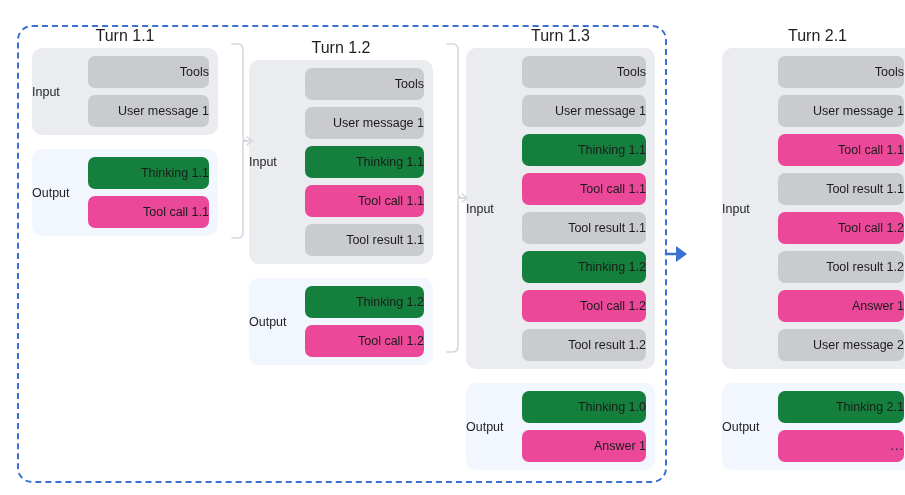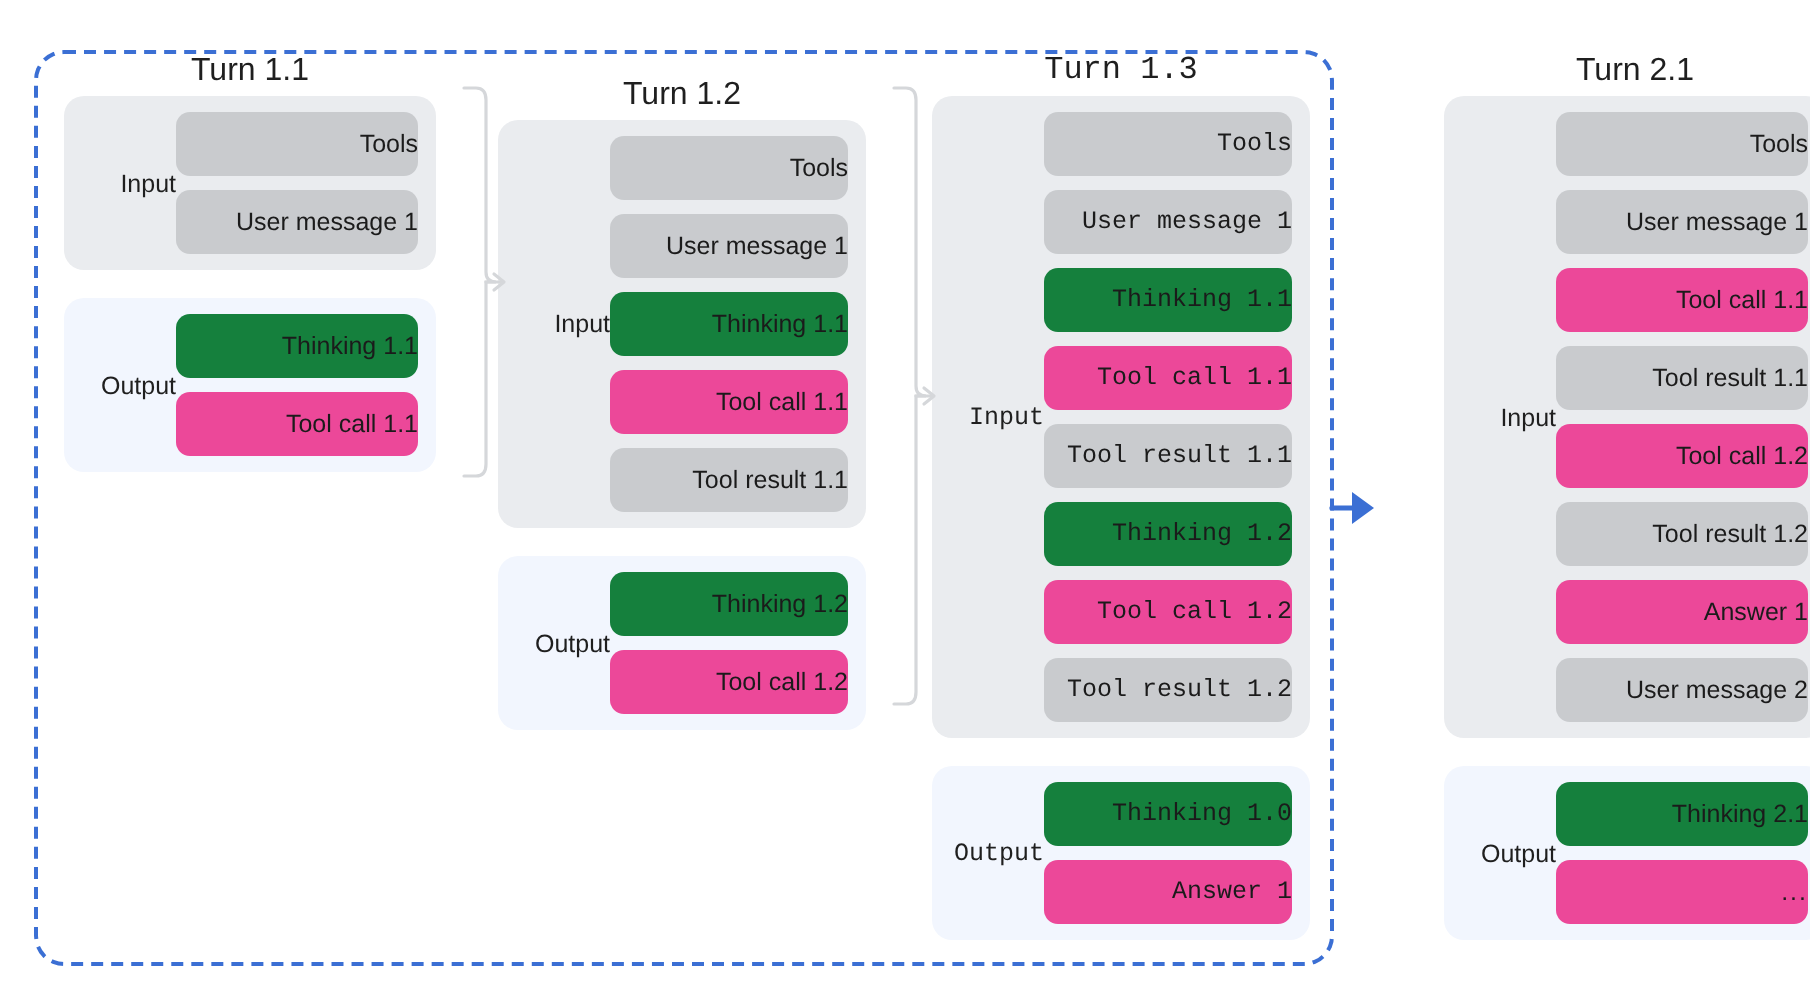--- a/index.html
+++ b/index.html
@@ -44,21 +44,21 @@
     padding:8px 9px 8px 0;
     display:flex;
     align-items:center;
   }
   .panel.input{background:#eaecef;}
   .panel.output{background:#f2f6fe;}
 
   .panel-label{
     width:56px;
     flex:0 0 56px;
-    text-align:right;
+    text-align:left;
     font-size:12.5px;
     color:#1f1f1f;
     white-space:nowrap;
   }
   .chip-stack{
     flex:1 1 auto;
     display:flex;
     flex-direction:column;
     gap:7px;
   }
@@ -126,21 +126,21 @@
         </div>
         <div class="panel-gap"></div>
         <div class="panel output">
           <div class="panel-label">Output</div>
           <div class="chip-stack">
             <div class="chip blue-solid">Thinking 1.2</div>
             <div class="chip blue-light">Tool call 1.2</div>
           </div>
         </div>
       </div>
-      <div class="turn-col" style="left: 466px; width: 189px; font-family: Liberation Mono, monospace;">
+      <div class="turn-col" style="left: 466px; width: 189px;">
         <div class="turn-title">Turn 1.3</div>
         <div class="panel input">
           <div class="panel-label">Input</div>
           <div class="chip-stack">
             <div class="chip gray">Tools</div>
             <div class="chip gray">User message 1</div>
             <div class="chip blue-solid">Thinking 1.1</div>
             <div class="chip blue-light">Tool call 1.1</div>
             <div class="chip gray">Tool result 1.1</div>
             <div class="chip blue-solid">Thinking 1.2</div>

